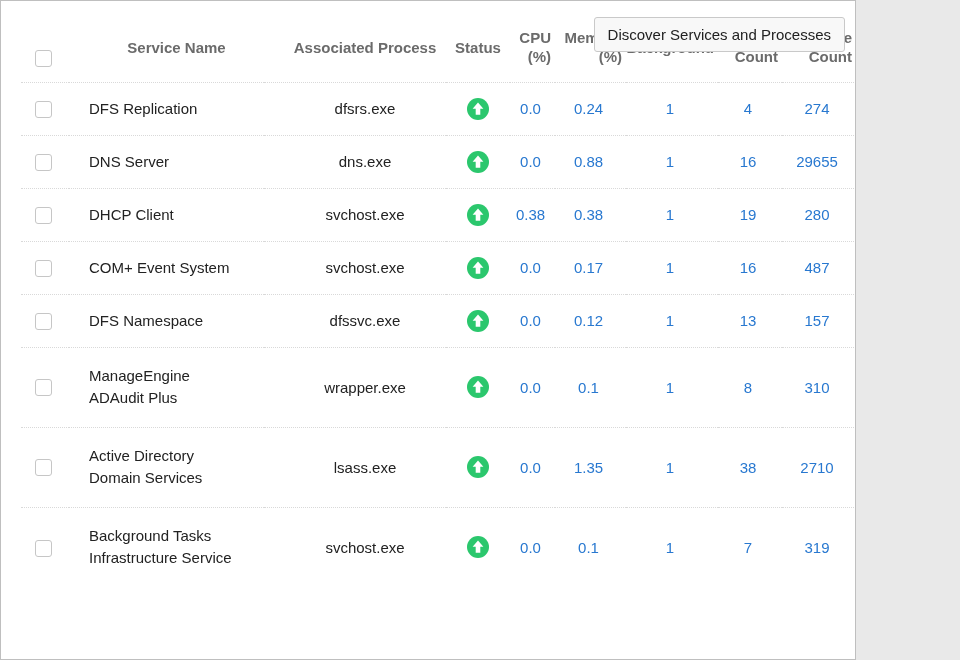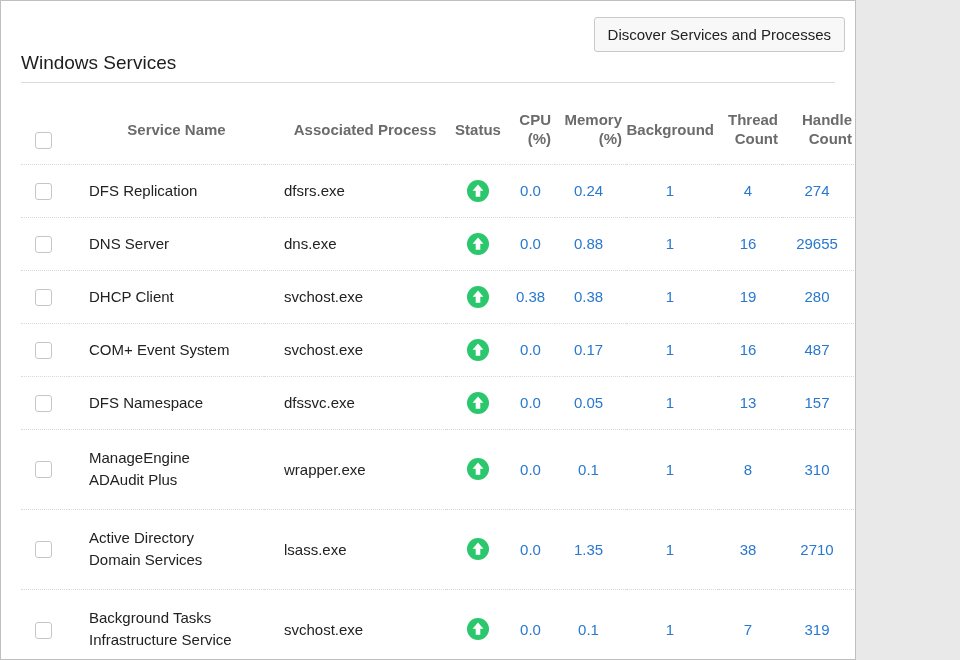--- a/index.html
+++ b/index.html
@@ -70,21 +70,21 @@
 
   tbody tr { height: 53px; }
   tbody tr.tall { height: 80px; }
   tbody td {
     vertical-align: middle;
     border-top: 1px dotted #d9d9d9;
     font-size: 15px; color: #222;
   }
   td.cell-check, th.cell-check { padding-left: 14px; text-align: left; }
   td.cell-service { padding-left: 20px; padding-right: 28px; white-space: pre-line; line-height: 22px; }
-  td.cell-process { padding-left: 20px; }
+  td.cell-process { padding-left: 20px; text-align: center; }
   td.cell-status { text-align: center; }
   td.num { text-align: center; padding-right: 4px; color: var(--link-blue, #2878D0); cursor: pointer; }
   td.cell-action { text-align: right; padding-right: 0; white-space: nowrap; }
 
   .checkbox {
     display: inline-block; width: 17px; height: 17px;
     border: 1px solid #c6c6c6; border-radius: 3px;
     background: #fff; cursor: pointer; vertical-align: middle;
   }
 
@@ -94,23 +94,20 @@
   .act { display: inline-block; vertical-align: middle; cursor: pointer; line-height: 0; }
   .act + .act { margin-left: 9px; }
 </style>
 </head>
 <body>
 
 <div class="screen">
 
   <button class="discover-btn">Discover Services and Processes</button>
 
-  <div class="title-wrap">
-    <div class="page-title">Windows Services</div>
-  </div>
 
   <table class="services">
     <colgroup>
       <col class="c1">
         <col class="c2">
         <col class="c3">
         <col class="c4">
         <col class="c5">
       <col class="c6">
         <col class="c7">
@@ -311,21 +308,21 @@
     <td class="cell-process">dfssvc.exe</td>
     <td class="cell-status">
       <span class="status-icon">
         <svg width="22" height="22" viewBox="0 0 22 22">
           <circle cx="11" cy="11" r="11" fill="var(--status-up, #2BC76D)"></circle>
           <path d="M11 4.6 L16.4 10.7 H13.3 V16.8 H8.7 V10.7 H5.6 Z" fill="#ffffff"></path>
         </svg>
       </span>
     </td>
     <td class="num">0.0</td>
-    <td class="num">0.05</td>
+    <td class="num">0.12</td>
     <td class="num">1</td>
     <td class="num">13</td>
     <td class="num">157</td>
     <td class="cell-action">
       <span class="act">
         <svg width="16" height="16" viewBox="0 0 16 16" fill="#a6a6a6">
           <path d="M2.6 10.6 L9.6 3.6 L12.2 6.2 L5.2 13.2 L1.8 14 Z"></path>
           <path d="M10.4 2.8 l1.3-1.3 c.3-.3 .8-.3 1.1 0 l1.5 1.5 c.3 .3 .3 .8 0 1.1 L13 5.4 Z"></path>
         </svg>
       </span>

